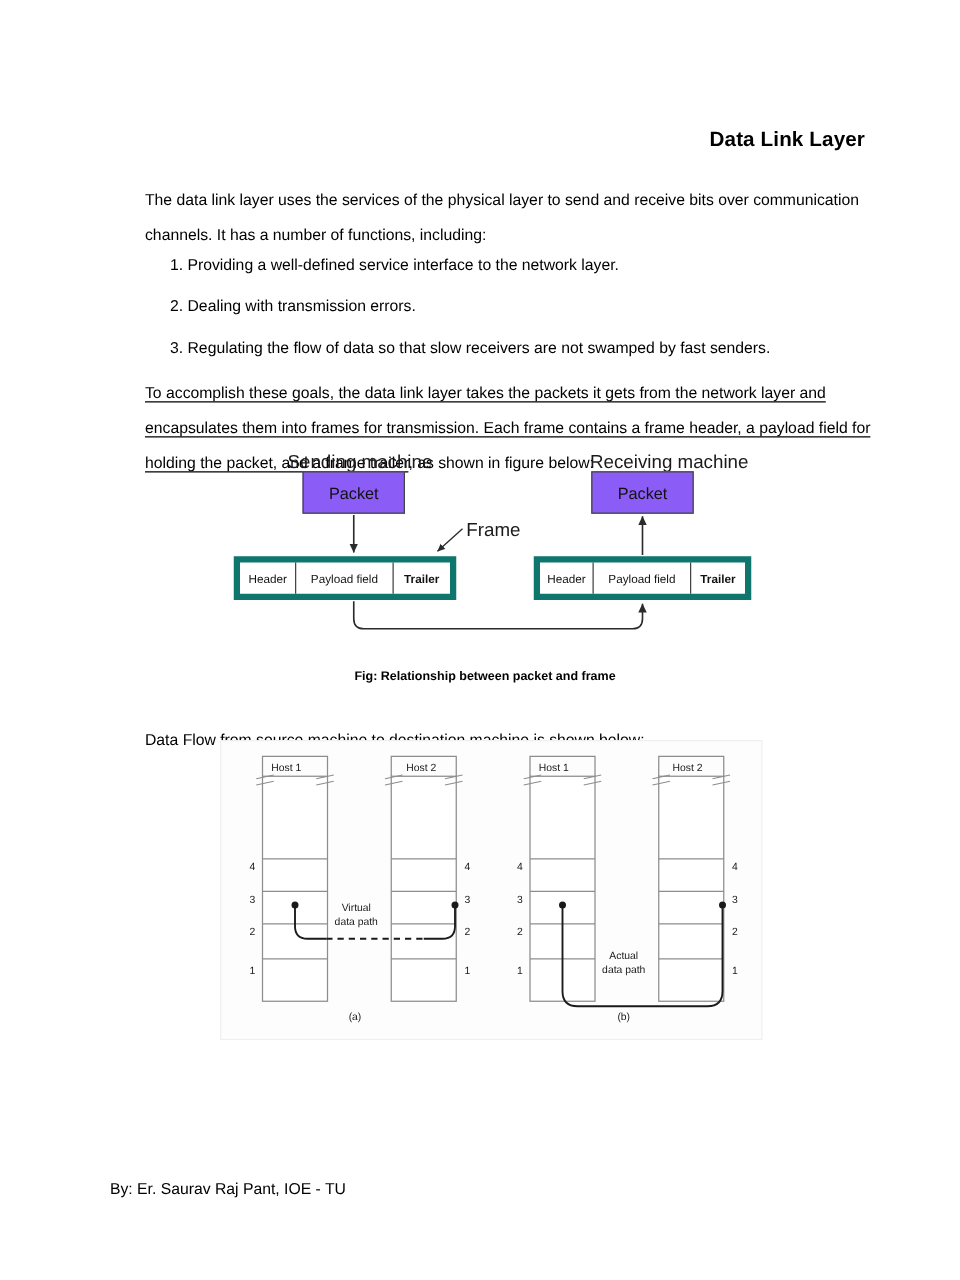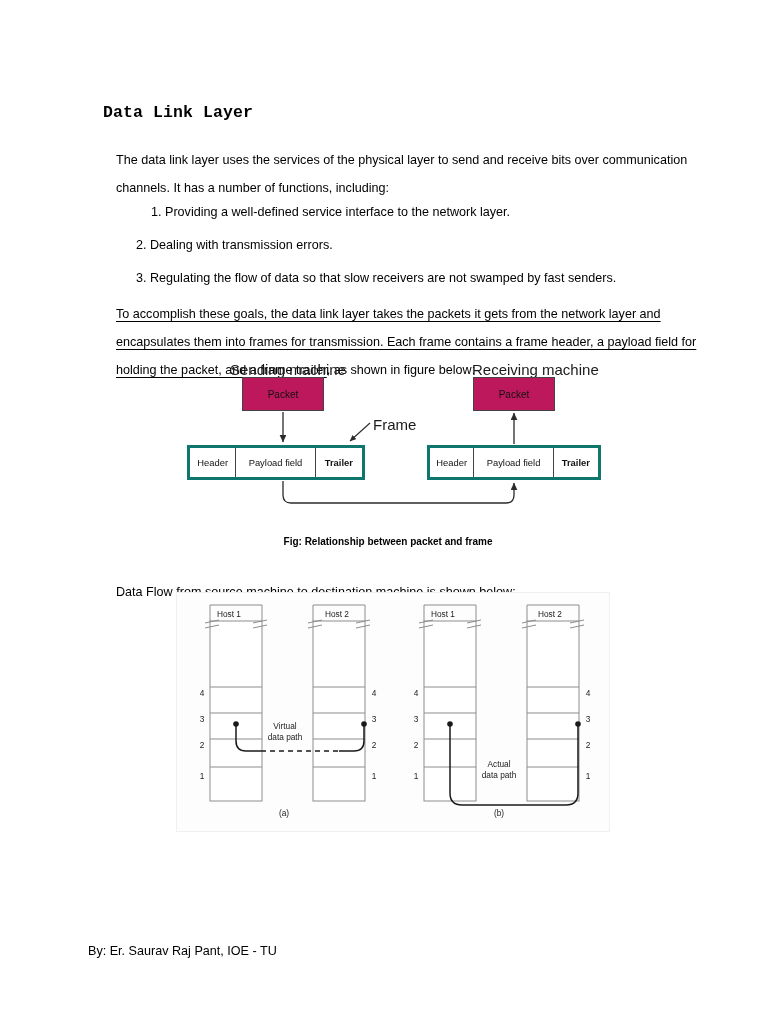--- a/index.html
+++ b/index.html
@@ -18,47 +18,46 @@
   }
   .page {
     position: absolute;
     left: 0; top: 0;
     width: 768px;
     height: 1024px;
     background: #ffffff;
   }
   .doc-title {
     position: absolute;
-    left: 103px;
+    left: 92px;
     top: 92px;
     width: 600px;
-    text-align: left;
+    text-align: right;
     font-size: 16.5px;
     font-weight: bold;
     letter-spacing: 0.1px;
-    font-family: Liberation Mono, monospace;
   }
   .para {
     position: absolute;
     left: 88px;
     width: 592px;
     font-size: 12.6px;
     line-height: 28px;
     text-align: left;
     margin-left: 28px;
   }
   .para-intro { top: 133px; }
   .list-item {
     position: absolute;
     left: 136px;
     width: 546px;
     font-size: 12.6px;
     line-height: 20px;
   }
-  .li1 { top: 189px; margin-left: 15px; }
+  .li1 { top: 189px; }
   .li2 { top: 222px; }
   .li3 { top: 255px; }
   .para-goals {
     top: 287px;
   }
   .para-goals .ul {
     text-decoration: underline;
     text-underline-offset: 2.5px;
   }
   .para-flow { top: 565px; }
@@ -89,31 +88,31 @@
   }
   .fig1 .lbl {
     position: absolute;
     font-size: 15px;
     color: #1a1a1a;
     white-space: nowrap;
   }
   .fig1 .box {
     position: absolute;
     border: 1px solid #444;
-    background: #be185d;
-    font-size: 10px;
+    background: #8b5cf6;
+    font-size: 13px;
     color: #111;
     display: flex;
     align-items: center;
     justify-content: center;
     box-sizing: border-box;
   }
   .fig1 .frame-row {
     position: absolute;
-    border: 3px solid #0f766e;
+    border: 5px solid #0f766e;
     background: #fff;
     display: flex;
     box-sizing: border-box;
     height: 35px;
   }
   .fig1 .frame-row .cell {
     display: flex;
     align-items: center;
     justify-content: center;
     font-size: 9.4px;

